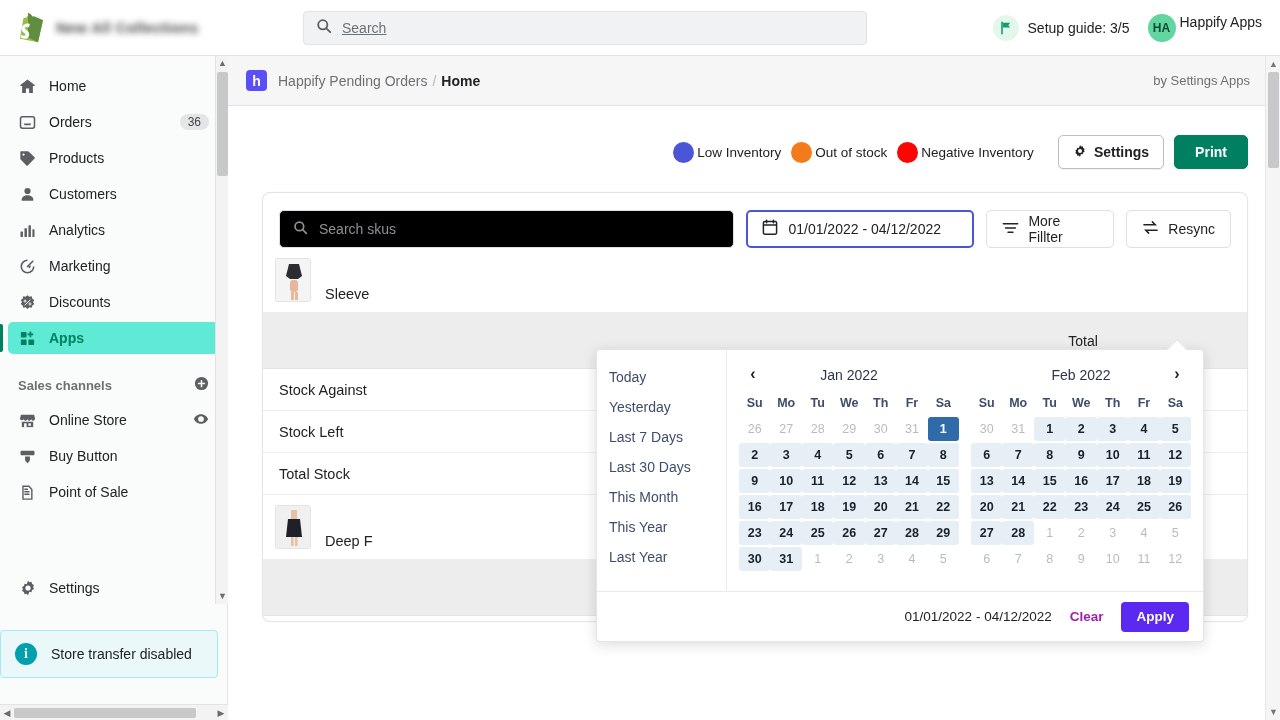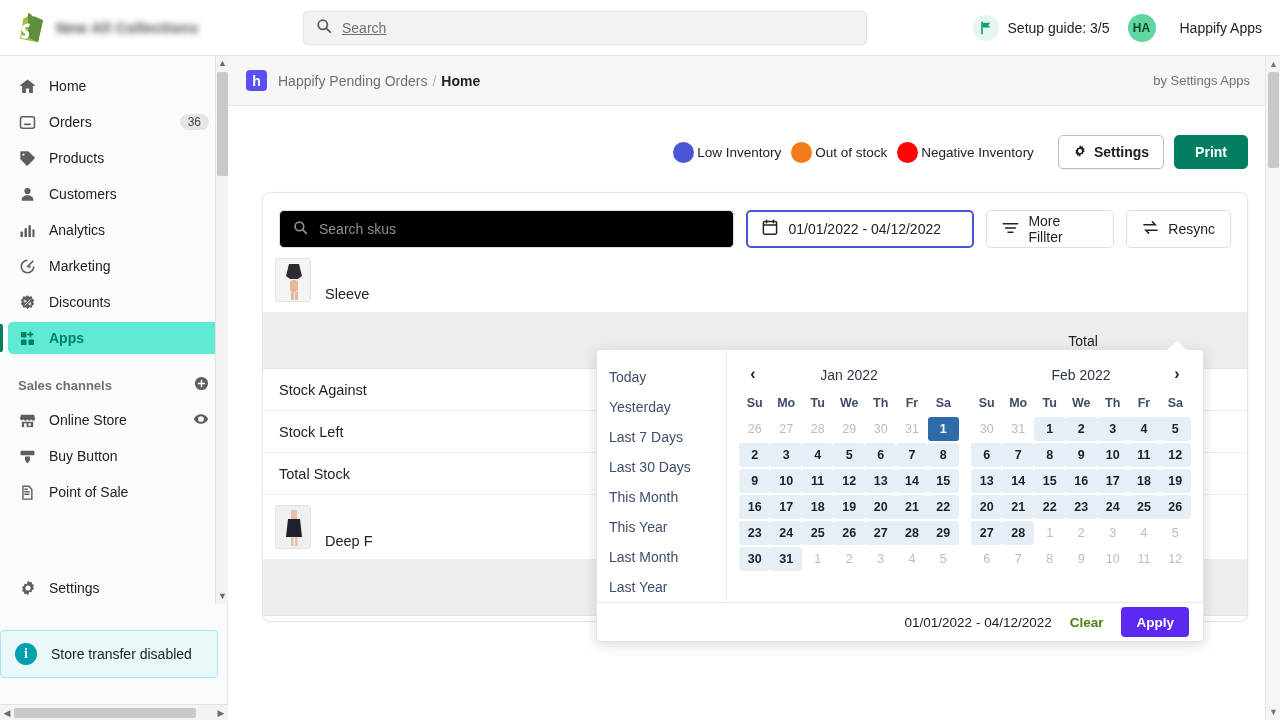--- a/index.html
+++ b/index.html
@@ -29,21 +29,21 @@
     border-radius: 4px; display: flex; align-items: center; gap: 10px; padding: 0 12px;
     margin-left: 13px;
   }
   .global-search .ph { color: #6d7175; font-size: 14px; text-decoration: underline; }
   .topright { margin-left: auto; display: flex; align-items: center; gap: 18px; padding-right: 18px; }
   .setup-guide { display: flex; align-items: center; gap: 9px; font-size: 14px; color: #202223; }
   .flag-circle {
     width: 26px; height: 26px; border-radius: 50%; background: #e3f7ec;
     display: flex; align-items: center; justify-content: center;
   }
-  .user-chip { display: flex; align-items: center; gap: 24px; font-size: 14px; color: #202223; }
+  .user-chip { display: flex; gap: 4px; font-size: 14px; color: #202223; }
   .avatar {
     width: 28px; height: 28px; border-radius: 50%; background: #61d6a0; color: #0b4a33;
     font-size: 12px; font-weight: 700; display: flex; align-items: center; justify-content: center;
   }
 
   
   .sidebar {
     position: absolute; top: 56px; left: 0; width: 228px; height: 664px;
     background: #fafbfb; border-right: 1px solid #e1e3e5;
     padding-top: 14px;
@@ -228,21 +228,21 @@
     height: 24px; line-height: 24px; display: block; border-radius: 3px;
   }
   td.inrange .cell { background: #e6eff5; }
   td.muted .cell { color: #b7bcc4; font-weight: 400; }
   td.sel .cell { background: #2f6ba8; color: #fff; font-weight: 700; }
   .picker-foot {
     height: 50px; border-top: 1px solid #e8eaec; display: flex; align-items: center;
     justify-content: flex-end; gap: 18px; padding: 0 14px;
   }
   .foot-range { font-size: 13.5px; color: #202223; }
-  .foot-clear { font-size: 13.5px; font-weight: 700; color: #4d7c0f; cursor: pointer; }
+  .foot-clear { font-size: 13.5px; font-weight: 700; color: #a21caf; cursor: pointer; }
   .foot-apply {
     background: #5c29f0; color: #fff; font-size: 13.5px; font-weight: 700; border: none;
     border-radius: 4px; height: 30px; padding: 0 15px; cursor: pointer;
     font-family: "Liberation Sans", sans-serif;
   }
 
   
   .main-vscroll {
     position: absolute; top: 56px; right: 0; width: 15px; height: 664px;
     background: #f5f5f5; border-left: 1px solid #e6e6e6;
@@ -629,21 +629,20 @@
 
         <div class="picker-body">
 
           <div class="presets">
             <div class="preset">Today</div>
             <div class="preset">Yesterday</div>
             <div class="preset">Last 7 Days</div>
             <div class="preset">Last 30 Days</div>
             <div class="preset">This Month</div>
             <div class="preset">This Year</div>
-            <div class="preset">Last Month</div>
             <div class="preset">Last Year</div>
           </div>
 
           <div class="cals">
 
             <div class="cal">
               <div class="cal-head">
                 <span class="nav-prev">‹</span>
                 <span>Jan 2022</span>
               </div>

